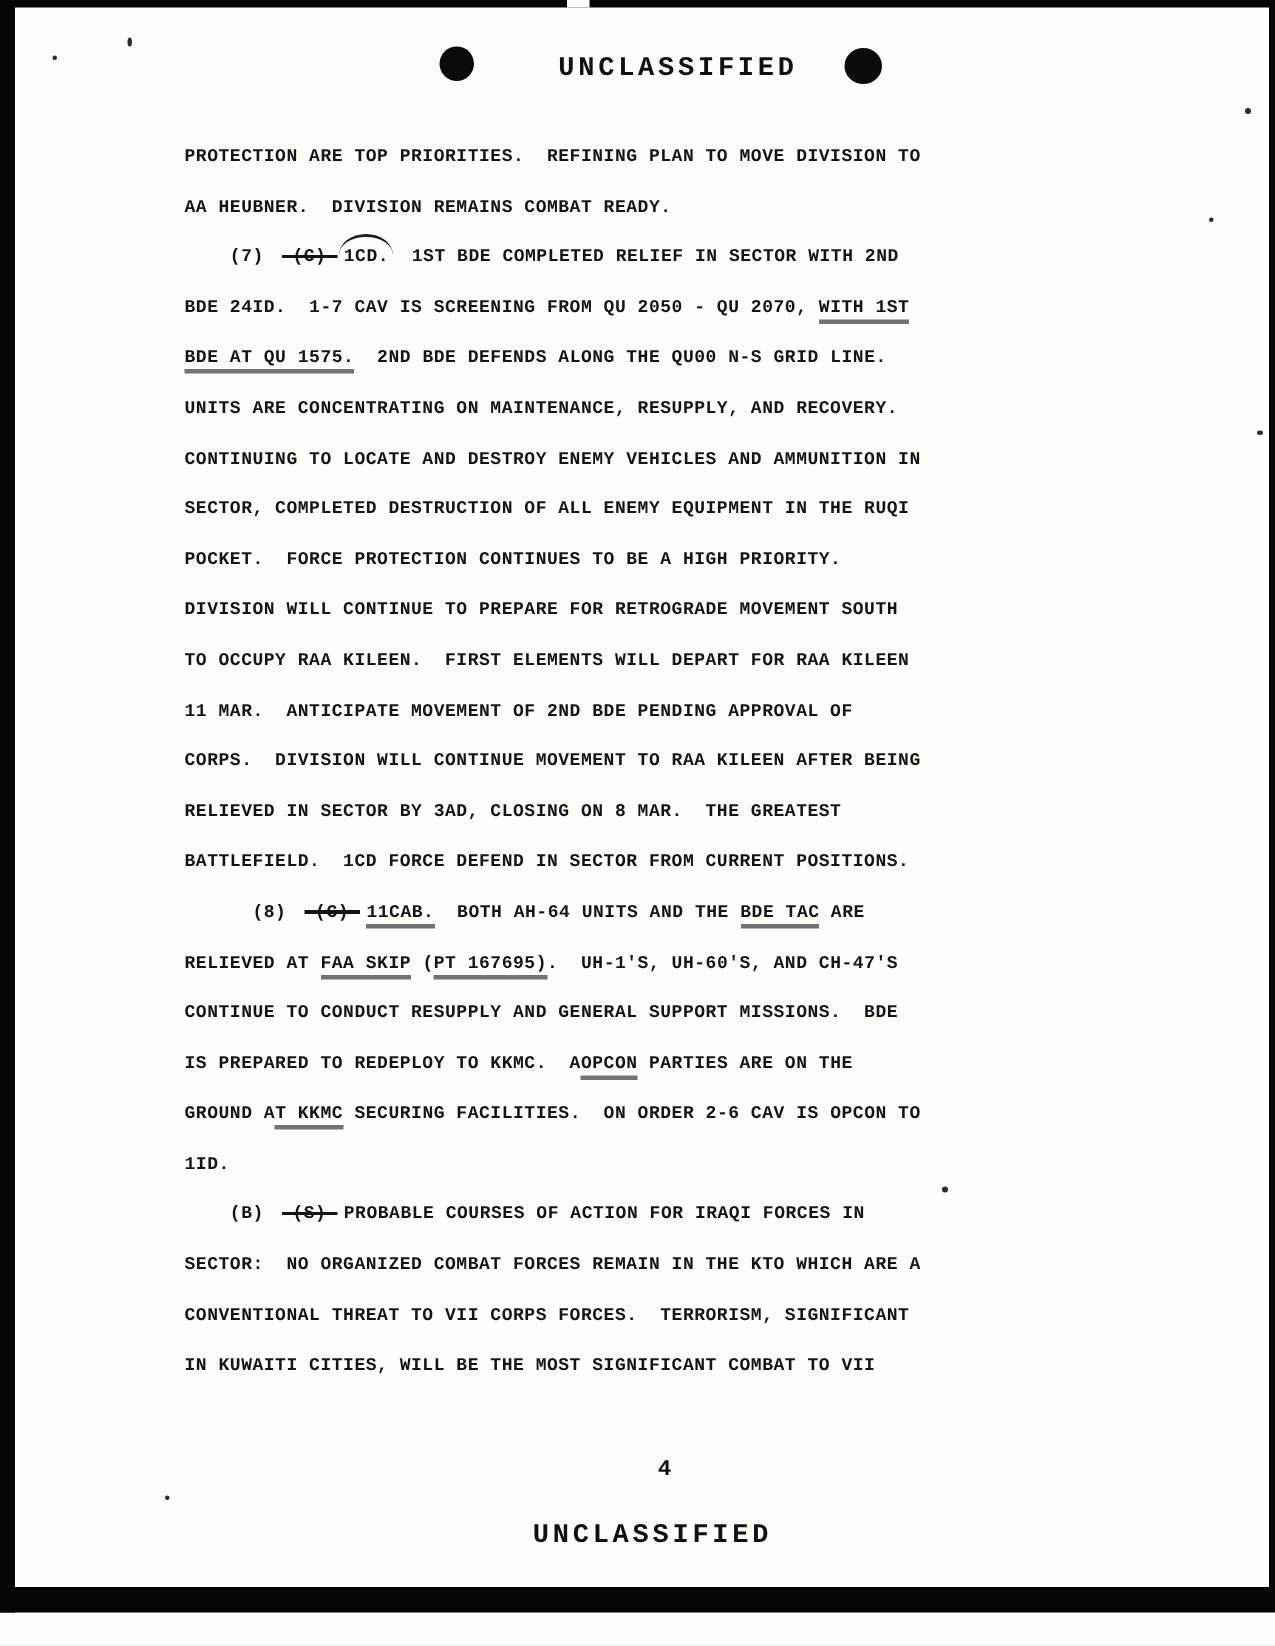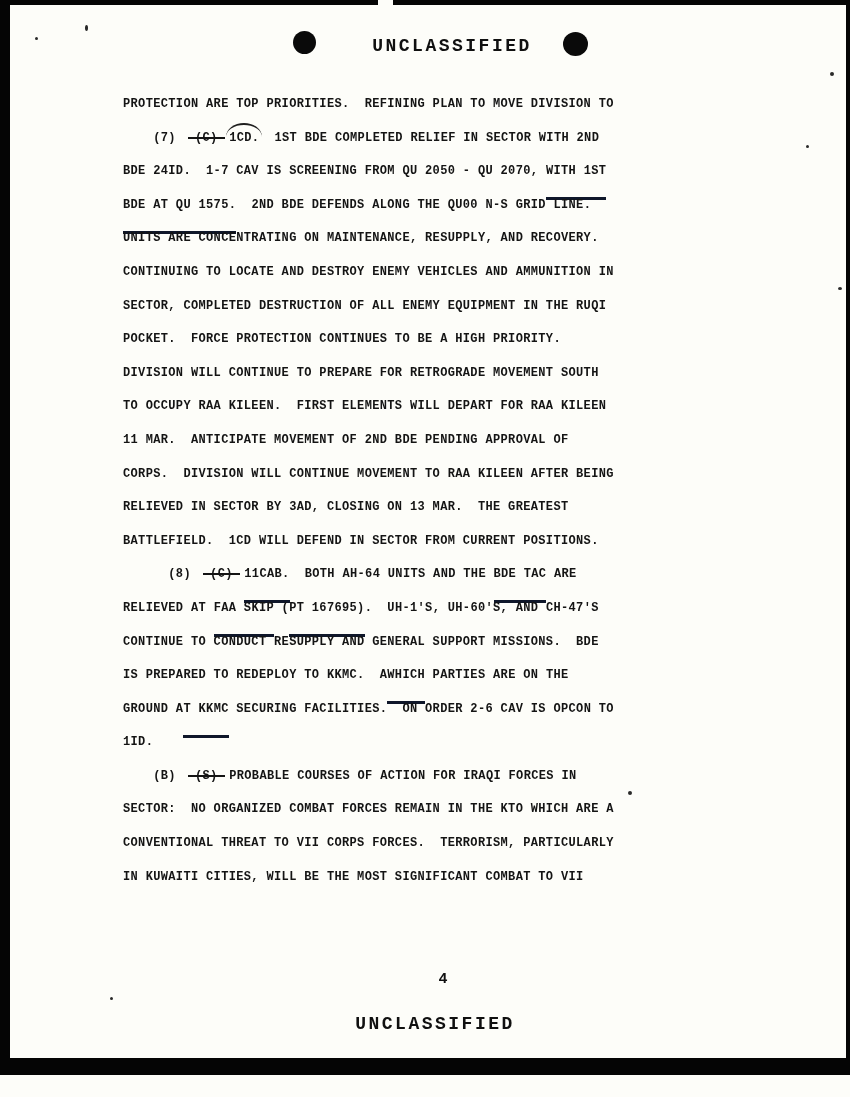--- a/index.html
+++ b/index.html
@@ -30,21 +30,21 @@
     font-size:15px;font-weight:700;color:#101010;
   }
   .doc-body{position:absolute;left:123px;top:88px;width:690px;}
   .doc-line{
     white-space:pre;
     font-size:12px;font-weight:700;
     letter-spacing:0.35px;
     line-height:33.6px;height:33.6px;
   }
   .seg{display:inline;}
-  .seg-under{border-bottom:3px solid #0f172a;padding-bottom:19px;}
+  .seg-under{border-bottom:3px solid #737373;padding-bottom:1px;}
   .seg-strike{
     background:linear-gradient(to bottom,transparent 42%,#141414 42%,#141414 58%,transparent 58%);
     padding:0 7px;margin:0 -3px;
   }
   .seg-arc{position:relative;margin-top:48px;}
   .seg-arc::before{
     content:"";position:absolute;left:-3px;right:-3px;top:-8px;height:12px;
     border-top:2.5px solid #1e1e1e;
     border-radius:50% 50% 0 0 / 100% 100% 0 0;
   }
@@ -60,42 +60,43 @@
   <div class="edge-notch" style="left:378px;top:0;width:15px;height:5px;"></div>
   <div class="edge" style="right:0;top:0;width:4px;height:1062px;"></div>
   <div class="edge" style="left:0;top:1058px;width:850px;height:17px;"></div>
 
   <div class="stamp-dot" style="left:293px;top:31px;width:23px;height:23px;"></div>
   <div class="stamp-dot" style="left:563px;top:32px;width:25px;height:24px;"></div>
 
   <div class="class-header">UNCLASSIFIED</div>
   <div class="doc-body">
       <div class="doc-line"><span class="seg seg-plain">PROTECTION ARE TOP PRIORITIES.  REFINING PLAN TO MOVE DIVISION TO</span></div>
+      <div class="doc-line"><span class="seg seg-plain">AA HEUBNER.  DIVISION REMAINS COMBAT READY.</span></div>
       <div class="doc-line"><span class="seg seg-plain">    (7)  </span><span class="seg seg-strike">(C)</span><span class="seg seg-plain"> </span><span class="seg seg-arc">1CD.</span><span class="seg seg-plain">  1ST BDE COMPLETED RELIEF IN SECTOR WITH 2ND</span></div>
       <div class="doc-line"><span class="seg seg-plain">BDE 24ID.  1-7 CAV IS SCREENING FROM QU 2050 - QU 2070, </span><span class="seg seg-under">WITH 1ST</span></div>
       <div class="doc-line"><span class="seg seg-under">BDE AT QU 1575.</span><span class="seg seg-plain">  2ND BDE DEFENDS ALONG THE QU00 N-S GRID LINE.</span></div>
       <div class="doc-line"><span class="seg seg-plain">UNITS ARE CONCENTRATING ON MAINTENANCE, RESUPPLY, AND RECOVERY.</span></div>
       <div class="doc-line"><span class="seg seg-plain">CONTINUING TO LOCATE AND DESTROY ENEMY VEHICLES AND AMMUNITION IN</span></div>
       <div class="doc-line"><span class="seg seg-plain">SECTOR, COMPLETED DESTRUCTION OF ALL ENEMY EQUIPMENT IN THE RUQI</span></div>
       <div class="doc-line"><span class="seg seg-plain">POCKET.  FORCE PROTECTION CONTINUES TO BE A HIGH PRIORITY.</span></div>
       <div class="doc-line"><span class="seg seg-plain">DIVISION WILL CONTINUE TO PREPARE FOR RETROGRADE MOVEMENT SOUTH</span></div>
       <div class="doc-line"><span class="seg seg-plain">TO OCCUPY RAA KILEEN.  FIRST ELEMENTS WILL DEPART FOR RAA KILEEN</span></div>
       <div class="doc-line"><span class="seg seg-plain">11 MAR.  ANTICIPATE MOVEMENT OF 2ND BDE PENDING APPROVAL OF</span></div>
       <div class="doc-line"><span class="seg seg-plain">CORPS.  DIVISION WILL CONTINUE MOVEMENT TO RAA KILEEN AFTER BEING</span></div>
-      <div class="doc-line"><span class="seg seg-plain">RELIEVED IN SECTOR BY 3AD, CLOSING ON 13 MAR.  THE GREATEST</span></div>
-      <div class="doc-line"><span class="seg seg-plain">BATTLEFIELD.  1CD WILL DEFEND IN SECTOR FROM CURRENT POSITIONS.</span></div>
+      <div class="doc-line"><span class="seg seg-plain">RELIEVED IN SECTOR BY 3AD, CLOSING ON 8 MAR.  THE GREATEST</span></div>
+      <div class="doc-line"><span class="seg seg-plain">BATTLEFIELD.  1CD FORCE DEFEND IN SECTOR FROM CURRENT POSITIONS.</span></div>
       <div class="doc-line"><span class="seg seg-plain">      (8)  </span><span class="seg seg-strike">(C)</span><span class="seg seg-plain"> </span><span class="seg seg-under">11CAB.</span><span class="seg seg-plain">  BOTH AH-64 UNITS AND THE </span><span class="seg seg-under">BDE TAC</span><span class="seg seg-plain"> ARE</span></div>
       <div class="doc-line"><span class="seg seg-plain">RELIEVED AT </span><span class="seg seg-under">FAA SKIP</span><span class="seg seg-plain"> (</span><span class="seg seg-under">PT 167695)</span><span class="seg seg-plain">.  UH-1'S, UH-60'S, AND CH-47'S</span></div>
       <div class="doc-line"><span class="seg seg-plain">CONTINUE TO CONDUCT RESUPPLY AND GENERAL SUPPORT MISSIONS.  BDE</span></div>
-      <div class="doc-line"><span class="seg seg-plain">IS PREPARED TO REDEPLOY TO KKMC.  A</span><span class="seg seg-under">WHICH</span><span class="seg seg-plain"> PARTIES ARE ON THE</span></div>
+      <div class="doc-line"><span class="seg seg-plain">IS PREPARED TO REDEPLOY TO KKMC.  A</span><span class="seg seg-under">OPCON</span><span class="seg seg-plain"> PARTIES ARE ON THE</span></div>
       <div class="doc-line"><span class="seg seg-plain">GROUND A</span><span class="seg seg-under">T KKMC</span><span class="seg seg-plain"> SECURING FACILITIES.  ON ORDER 2-6 CAV IS OPCON TO</span></div>
       <div class="doc-line"><span class="seg seg-plain">1ID.</span></div>
       <div class="doc-line"><span class="seg seg-plain">    (B)  </span><span class="seg seg-strike">(S)</span><span class="seg seg-plain"> PROBABLE COURSES OF ACTION FOR IRAQI FORCES IN</span></div>
       <div class="doc-line"><span class="seg seg-plain">SECTOR:  NO ORGANIZED COMBAT FORCES REMAIN IN THE KTO WHICH ARE A</span></div>
-      <div class="doc-line"><span class="seg seg-plain">CONVENTIONAL THREAT TO VII CORPS FORCES.  TERRORISM, PARTICULARLY</span></div>
+      <div class="doc-line"><span class="seg seg-plain">CONVENTIONAL THREAT TO VII CORPS FORCES.  TERRORISM, SIGNIFICANT</span></div>
       <div class="doc-line"><span class="seg seg-plain">IN KUWAITI CITIES, WILL BE THE MOST SIGNIFICANT COMBAT TO VII</span></div>
     </div>
   <div class="page-number">4</div>
   <div class="class-footer">UNCLASSIFIED</div>
 
   <div class="artifact" style="left:85px;top:25px;width:3px;height:6px;"></div>
   <div class="artifact" style="left:35px;top:37px;width:3px;height:3px;"></div>
   <div class="artifact" style="left:830px;top:72px;width:4px;height:4px;"></div>
   <div class="artifact" style="left:806px;top:145px;width:3px;height:3px;"></div>
   <div class="artifact" style="left:838px;top:287px;width:4px;height:3px;"></div>

